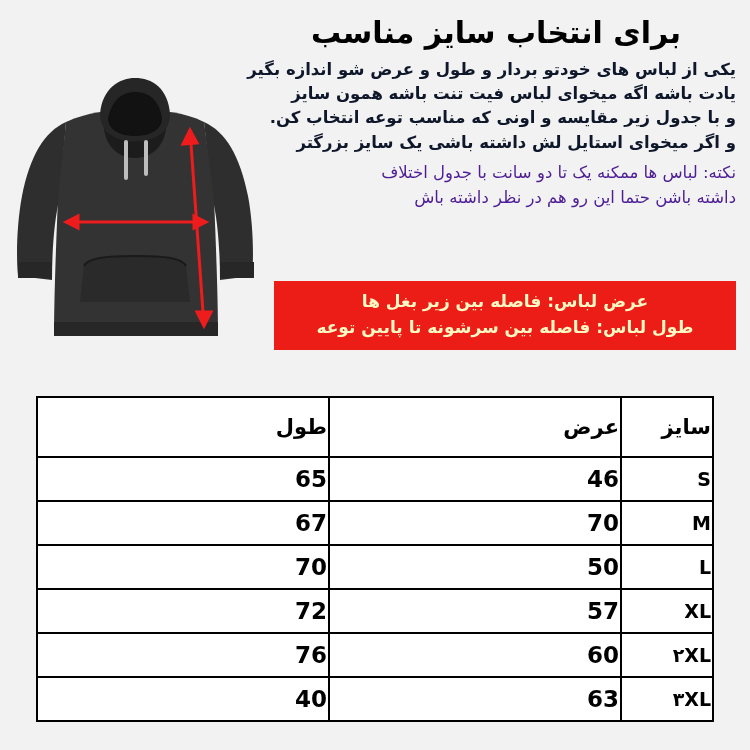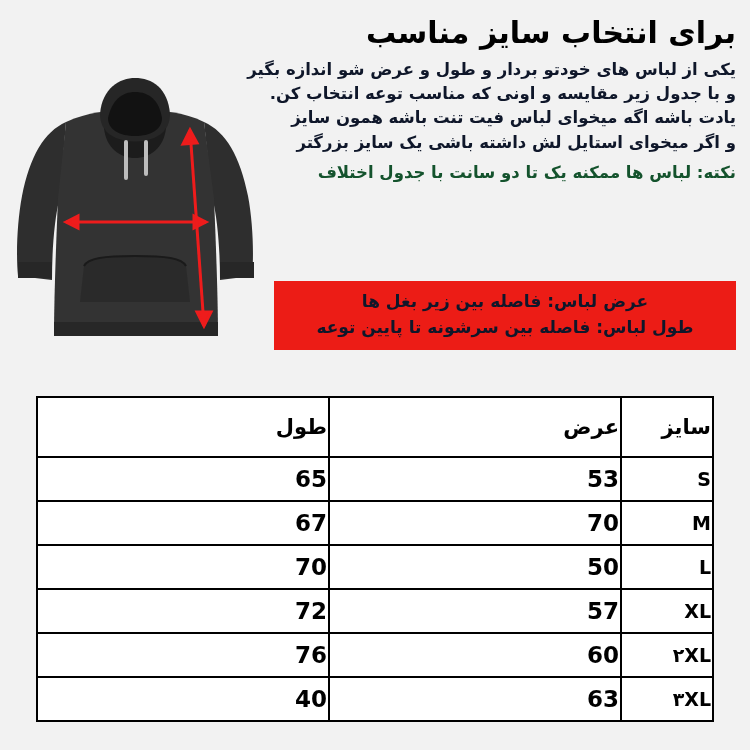--- a/index.html
+++ b/index.html
@@ -38,51 +38,52 @@
     direction: rtl;
   }
 
   .headline {
     font-size: 30px;
     font-weight: bold;
     color: #000000;
     line-height: 1.25;
     margin: 0 0 6px 0;
     letter-spacing: 0px;
+    text-align: center;
   }
 
   .body-lines {
     font-size: 16.5px;
     font-weight: bold;
     color: #0f172a;
     line-height: 1.48;
     margin: 0 0 6px 0;
   }
   .body-lines div { white-space: nowrap; }
 
   .note-lines {
     font-size: 16.5px;
-    font-weight: bold;
-    color: #14532d;
+    font-weight: normal;
+    color: #4c1d95;
     line-height: 1.48;
     margin: 2px 0 16px 0;
   }
   .note-lines div { white-space: nowrap; }
 
   .red-box {
     position: absolute;
     top: 281px;
     right: 14px;
     width: 462px;
     background: #ec1c16;
     padding: 8px 12px 10px 12px;
     box-sizing: border-box;
   }
   .red-box div {
-    color: #0f172a;
+    color: #fef9c3;
     font-size: 17px;
     font-weight: bold;
     line-height: 1.5;
     text-align: center;
     white-space: nowrap;
   }
 
   
   .hoodie-wrap {
     position: absolute;
@@ -177,27 +178,28 @@
           <polygon points="196,256 189,242 203,242"></polygon>
         </g>
       </svg>
     </div>
 
     <div class="text-block">
       <h1 class="headline">برای انتخاب سایز مناسب</h1>
 
       <div class="body-lines">
         <div>یکی از لباس های خودتو بردار و طول و عرض شو اندازه بگیر</div>
+        <div>یادت باشه اگه میخوای لباس فیت تنت باشه همون سایز</div>
         <div>و با جدول زیر مقایسه و اونی که مناسب توعه انتخاب کن.</div>
-        <div>یادت باشه اگه میخوای لباس فیت تنت باشه همون سایز</div>
         <div>و اگر میخوای استایل لش داشته باشی یک سایز بزرگتر</div>
       </div>
 
       <div class="note-lines">
         <div>نکته: لباس ها ممکنه یک تا دو سانت با جدول اختلاف</div>
+        <div>داشته باشن حتما این رو هم در نظر داشته باش</div>
       </div>
     </div>
 
     <div class="red-box">
       <div>عرض لباس: فاصله بین زیر بغل ها</div>
       <div>طول لباس: فاصله بین سرشونه تا پایین توعه</div>
     </div>
 
   </div>
 
@@ -211,21 +213,21 @@
       <thead>
         <tr>
           <th>سایز</th>
           <th>عرض</th>
           <th>طول</th>
         </tr>
       </thead>
       <tbody>
         <tr>
           <td class="size-cell">S</td>
-          <td>53</td>
+          <td>46</td>
           <td>65</td>
         </tr>
         <tr>
           <td class="size-cell">M</td>
           <td>70</td>
           <td>67</td>
         </tr>
         <tr>
           <td class="size-cell">L</td>
           <td>50</td>

